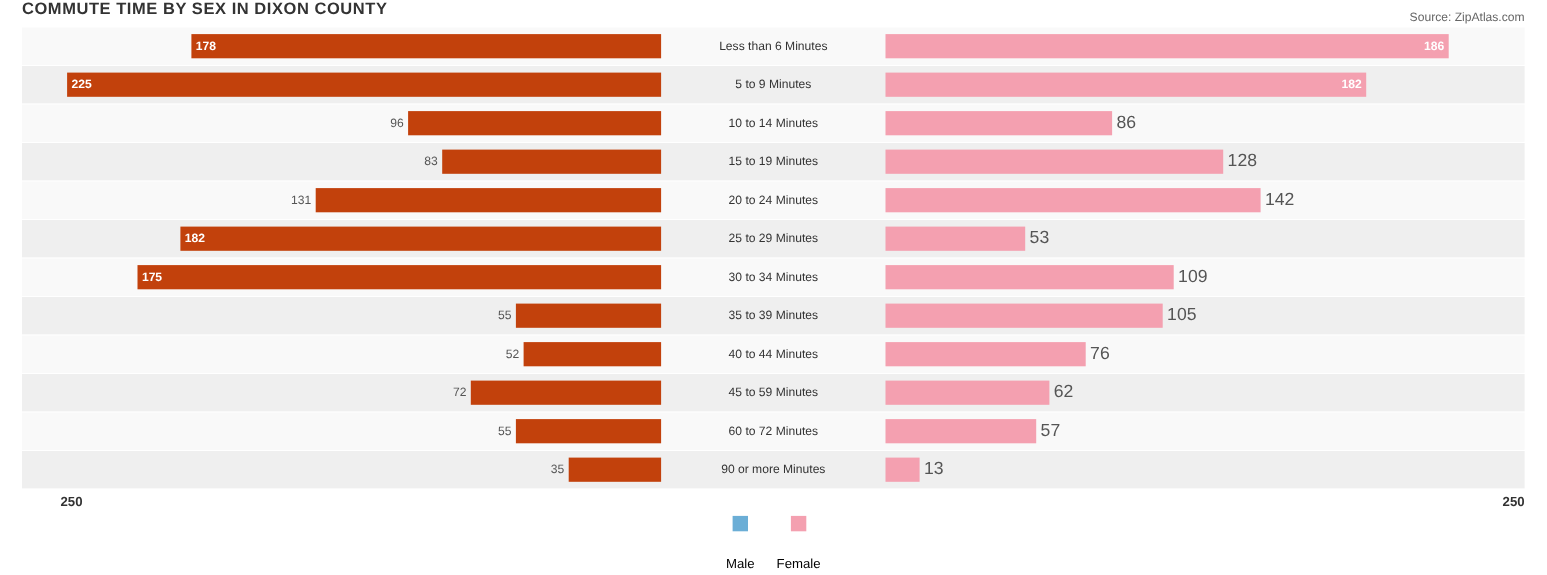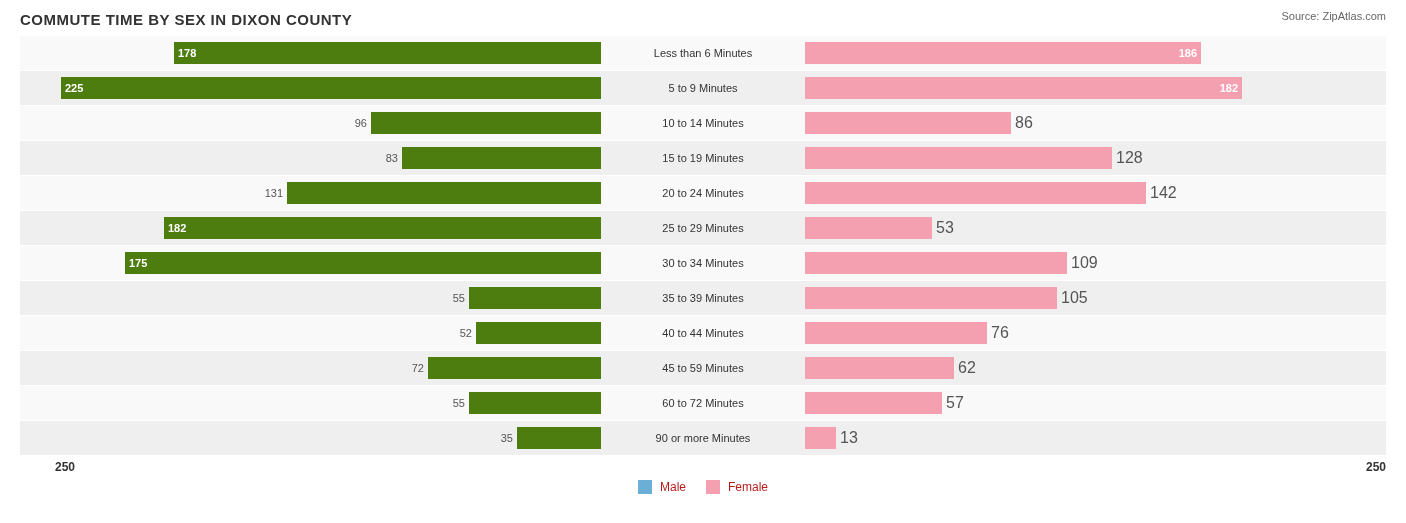--- a/index.html
+++ b/index.html
@@ -6,21 +6,21 @@
     body {
       font-family: Arial, sans-serif;
       background: #fff;
       width: 1406px;
       height: 523px;
       overflow: hidden;
     }
     .chart-container {
       width: 1406px;
       height: 523px;
-      padding: 11px 20px 30px 20px;
+      padding: 0 20px 30px 20px;
       position: relative;
       background: #fff;
     }
     .chart-title {
       font-size: 15px;
       font-weight: bold;
       text-transform: uppercase;
       color: #333;
       margin-bottom: 8px;
       letter-spacing: 0.5px;
@@ -62,21 +62,21 @@
     }
     .label-center {
       width: 200px;
       text-align: center;
       font-size: 11px;
       color: #333;
       flex-shrink: 0;
       white-space: nowrap;
     }
     .bar-male {
-      background: #4d7c0f;
+      background: #c2410c;
       height: 22px;
       display: flex;
       align-items: center;
       justify-content: flex-start;
       padding-left: 4px;
       min-width: 2px;
       position: relative;
     }
     .bar-female {
       background: #f4a0b0;
@@ -140,23 +140,24 @@
     .legend {
       display: flex;
       justify-content: center;
       align-items: center;
       gap: 20px;
       margin-top: 6px;
     }
     .legend-item {
       display: flex;
       align-items: center;
-      gap: 8px;
+      gap: 22px;
       font-size: 12px;
-      color: #b91c1c;
+      color: #000000;
+      flex-direction: column;
     }
     .legend-box {
       width: 14px;
       height: 14px;
     }
     .main-content {
       display: flex;
       flex-direction: column;
       height: calc(100% - 30px);
     }
@@ -174,21 +175,21 @@
   <div class="main-content">
     <div class="rows-container" id="rows-container">
     <div class="row">
           <div class="bar-left-area">
             <div class="bar-male" style="width: 427px;">
               <span class="bar-label-male">178</span>
             </div>
           </div>
           <div class="label-center">Less than 6 Minutes</div>
           <div class="bar-right-area">
-            <div class="bar-female" style="width: 396px;">
+            <div class="bar-female" style="width: 512px;">
               <span class="bar-label-female">186</span>
             </div>
           </div>
         </div>
         <div class="row">
           <div class="bar-left-area">
             <div class="bar-male" style="width: 540px;">
               <span class="bar-label-male">225</span>
             </div>
           </div>

